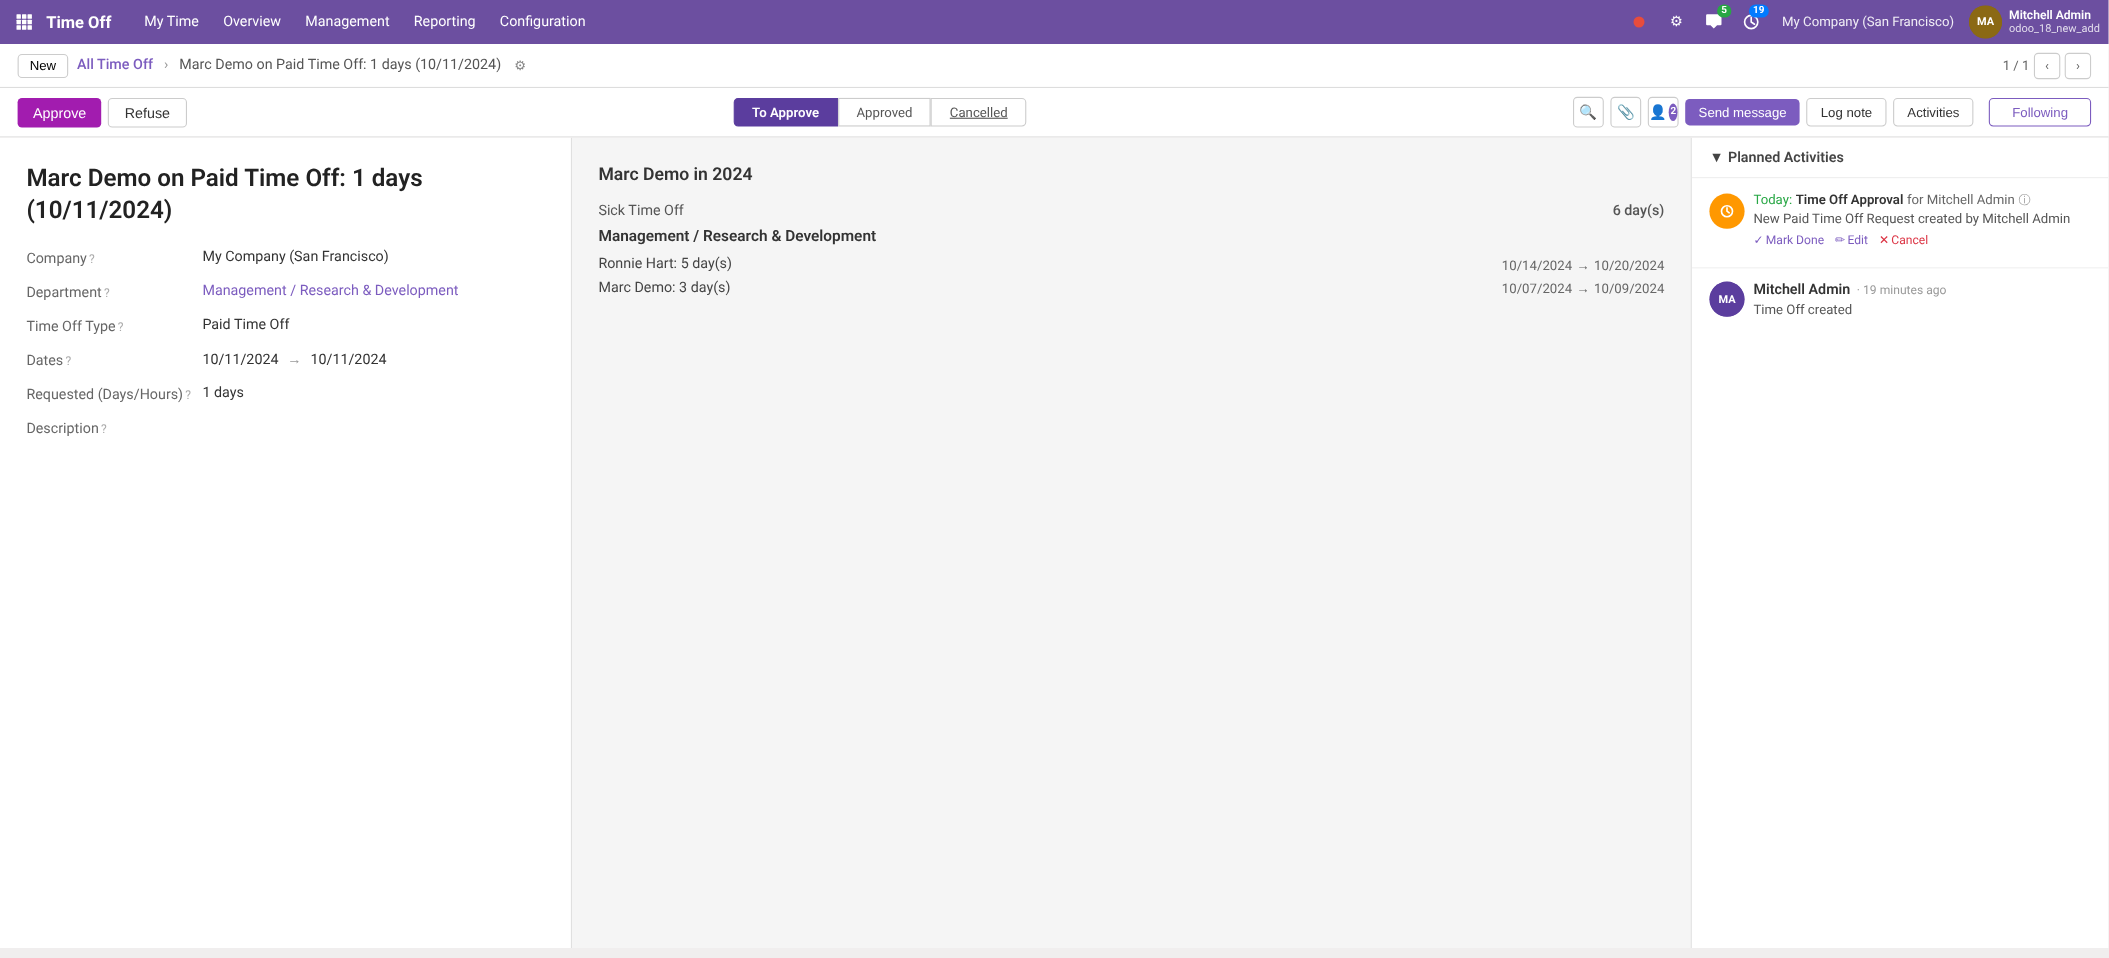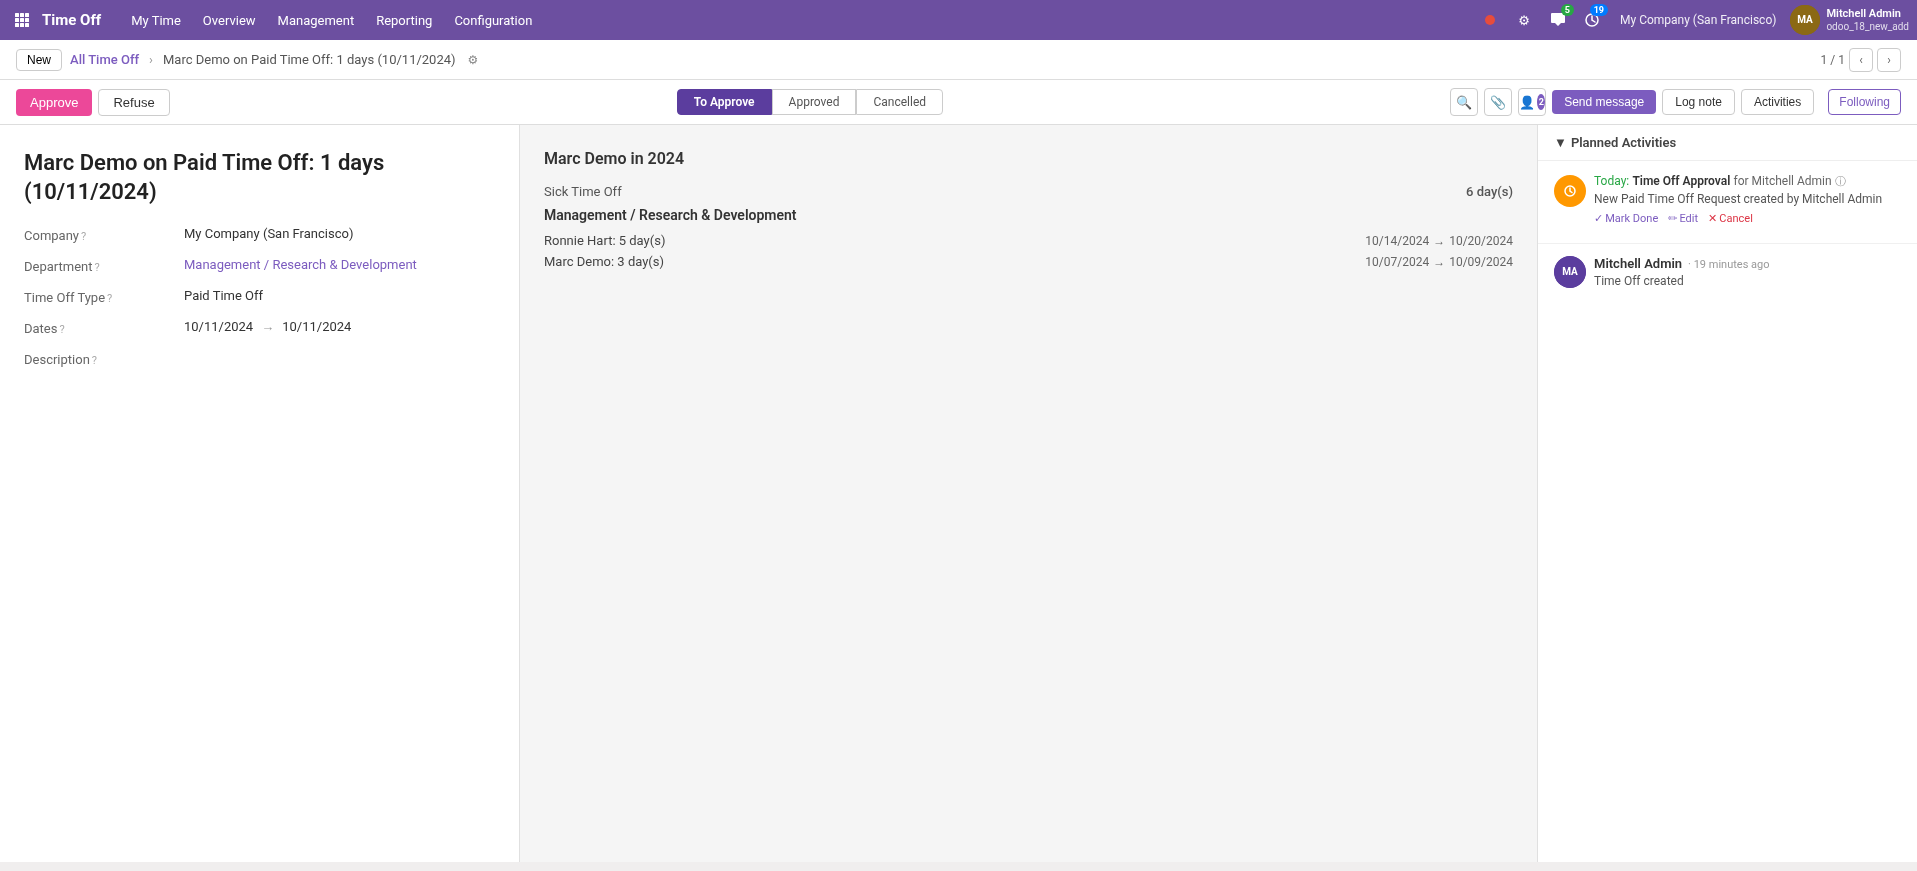--- a/index.html
+++ b/index.html
@@ -86,21 +86,21 @@
     .action-bar {
       background: white;
       border-bottom: 1px solid #ddd;
       padding: 8px 16px;
       display: flex;
       align-items: center;
       justify-content: space-between;
     }
     .action-bar-left { display: flex; gap: 6px; }
     .btn-approve {
-      background: #ec4899; color: white; border: none; padding: 5px 14px;
+      background: #a21caf; color: white; border: none; padding: 5px 14px;
       border-radius: 4px; font-size: 13px; cursor: pointer; font-weight: 500;
     }
     .btn-refuse {
       background: white; color: #333; border: 1px solid #ccc; padding: 5px 14px;
       border-radius: 4px; font-size: 13px; cursor: pointer;
     }
     .action-bar-center { display: flex; align-items: center; gap: 0; }
     .action-bar-right { display: flex; gap: 6px; align-items: center; }
     .btn-msg {
       background: #7c5cbf; color: white; border: none; padding: 5px 12px;
@@ -108,21 +108,21 @@
     }
     .btn-log {
       background: white; color: #333; border: 1px solid #ccc; padding: 5px 12px;
       border-radius: 4px; font-size: 12px; cursor: pointer;
     }
     .btn-activities {
       background: white; color: #333; border: 1px solid #ccc; padding: 5px 12px;
       border-radius: 4px; font-size: 12px; cursor: pointer;
     }
     .btn-following {
-      background: white; color: #7c5cbf; border: 1px solid #7c5cbf; padding: 5px 10px;
+      background: white; color: #7c5cbf; border: 1px solid #7c5cbf; padding: 5px 20px;
       border-radius: 4px; font-size: 12px; cursor: pointer; font-weight: 500; margin-left: 8px;
     }
     .action-right-icons { display: flex; gap: 6px; align-items: center; }
     .icon-btn-sm {
       width: 28px; height: 28px; display: flex; align-items: center; justify-content: center;
       border: 1px solid #ccc; border-radius: 4px; cursor: pointer; background: white; color: #555; font-size: 13px;
     }
     .following-count {
       background: #7c5cbf; color: white; border-radius: 50%;
       width: 16px; height: 16px; font-size: 9px; display: inline-flex; align-items: center; justify-content: center;
@@ -243,21 +243,21 @@
     .pipeline {
       display: flex; align-items: flex-start;
     }
     .pipe-item {
       padding: 5px 16px; font-size: 12px; cursor: pointer; color: #555;
       background: white; border: 1px solid #ccc; position: relative;
       white-space: nowrap;
     }
     .pipe-item.active { background: #5b3d9e; color: white; border-color: #5b3d9e; font-weight: 600; }
     .pipe-item:first-child { border-radius: 4px 0 0 4px; }
-    .pipe-item:last-child { border-radius: 0 4px 4px 0; }
+    .pipe-item:last-child { border-radius: 0 4px 4px 0; text-decoration: underline; }
 
     
     .red-dot { width: 10px; height: 10px; border-radius: 50%; background: #e74c3c; display: inline-block; }
   </style>
 </head>
 <body>
 
 <div class="top-nav">
   <div class="top-nav-apps">
     <svg width="16" height="16" viewBox="0 0 16 16" fill="white">
@@ -387,20 +387,26 @@
       <div class="form-label">
         <span>Dates</span><span class="help">?</span>
       </div>
       <div class="form-value dates-row">
         <span>10/11/2024</span>
         <span class="arrow-sep">→</span>
         <span>10/11/2024</span>
       </div>
     </div>
 
+    <div class="form-row">
+      <div class="form-label">
+        <span>Requested (Days/Hours)</span><span class="help">?</span>
+      </div>
+      <div class="form-value">1 days</div>
+    </div>
 
     <div class="form-row">
       <div class="form-label">
         <span>Description</span><span class="help">?</span>
       </div>
       <div class="form-value"></div>
     </div>
   </div>
 
   <div class="summary-panel">

